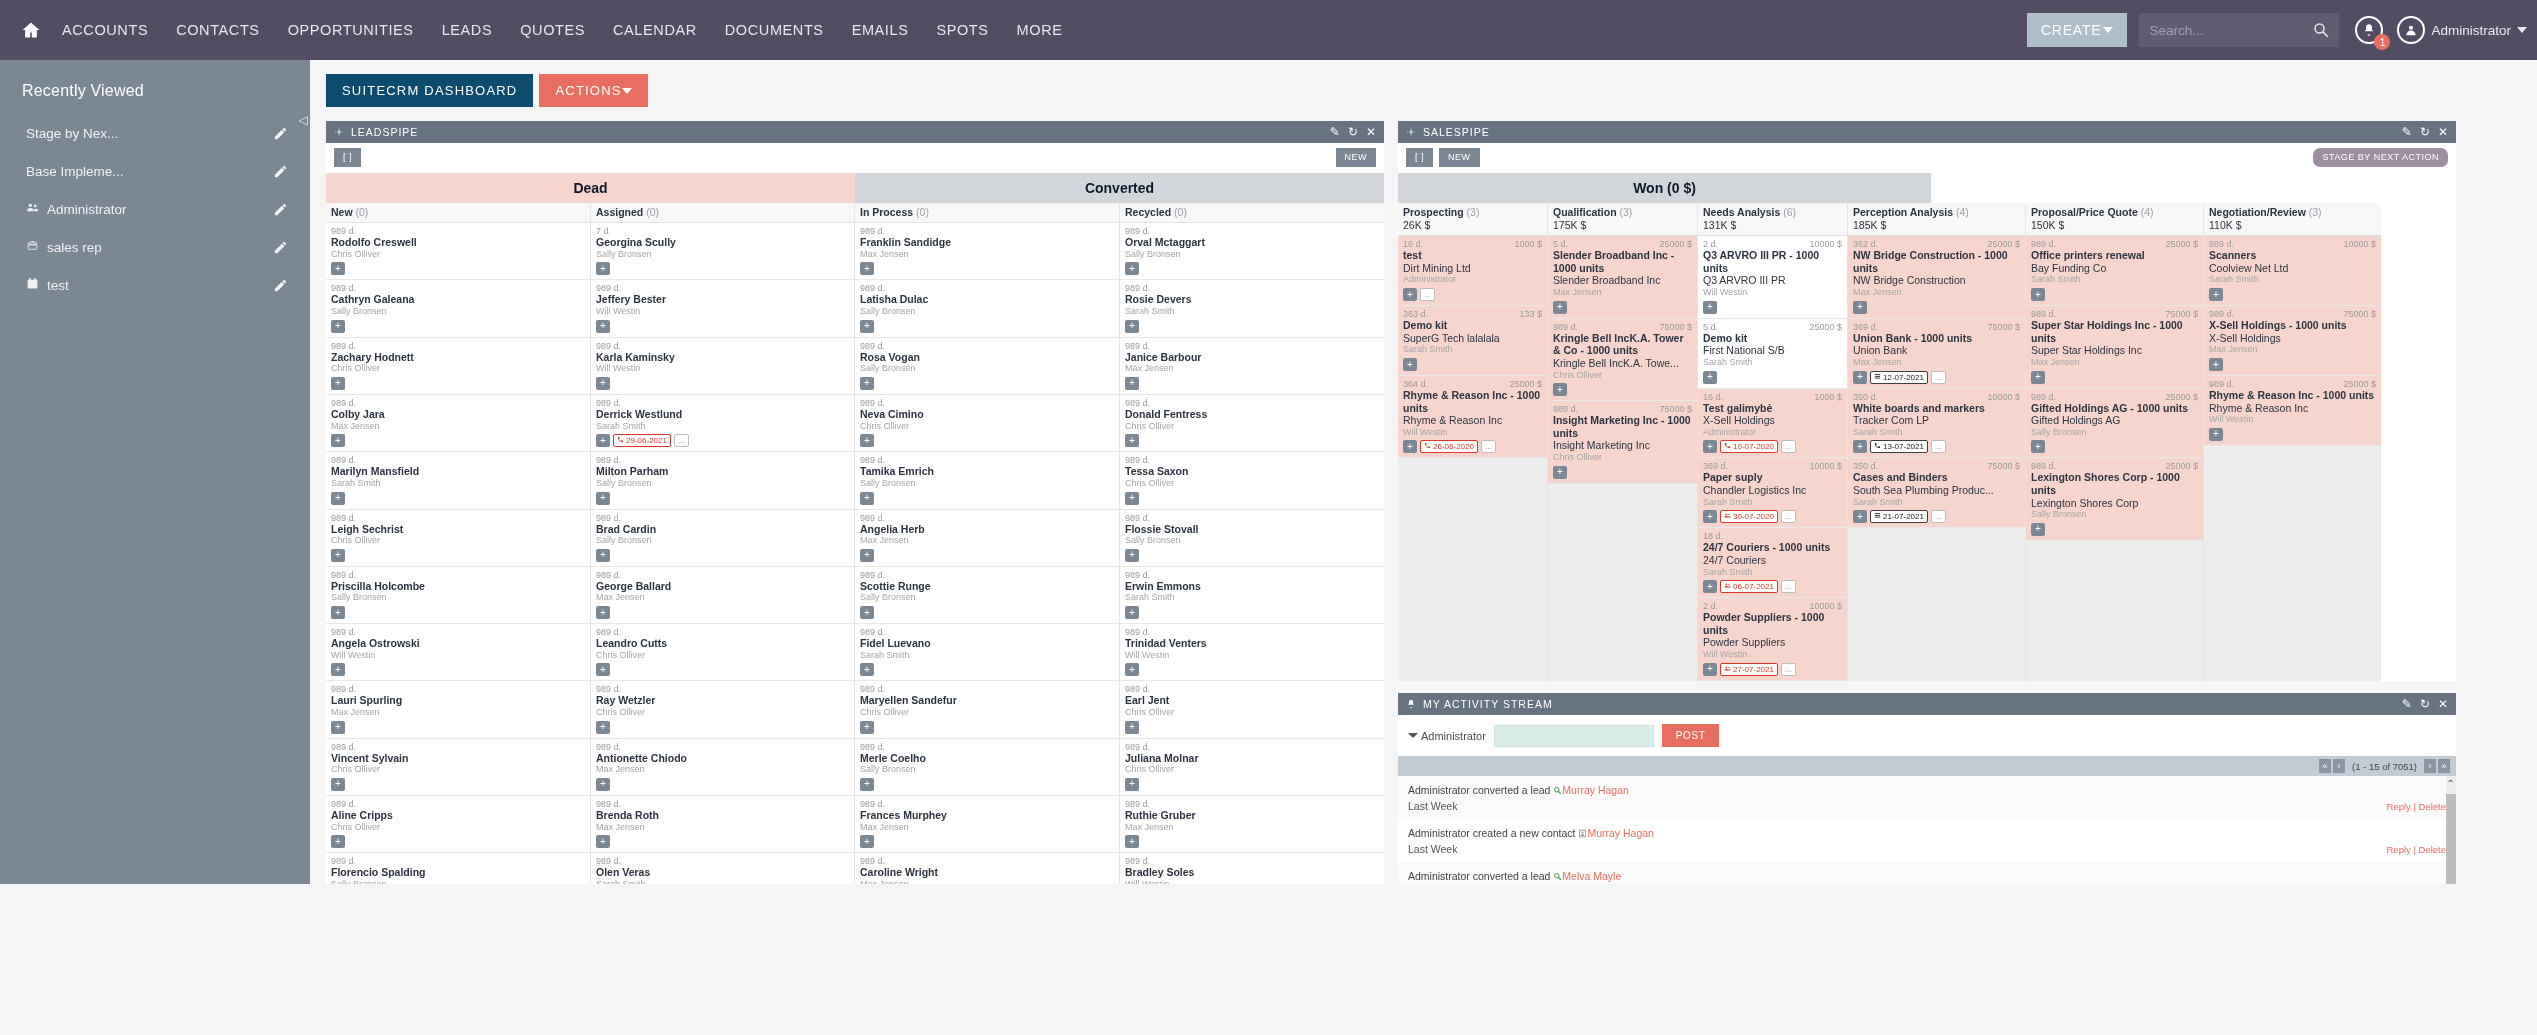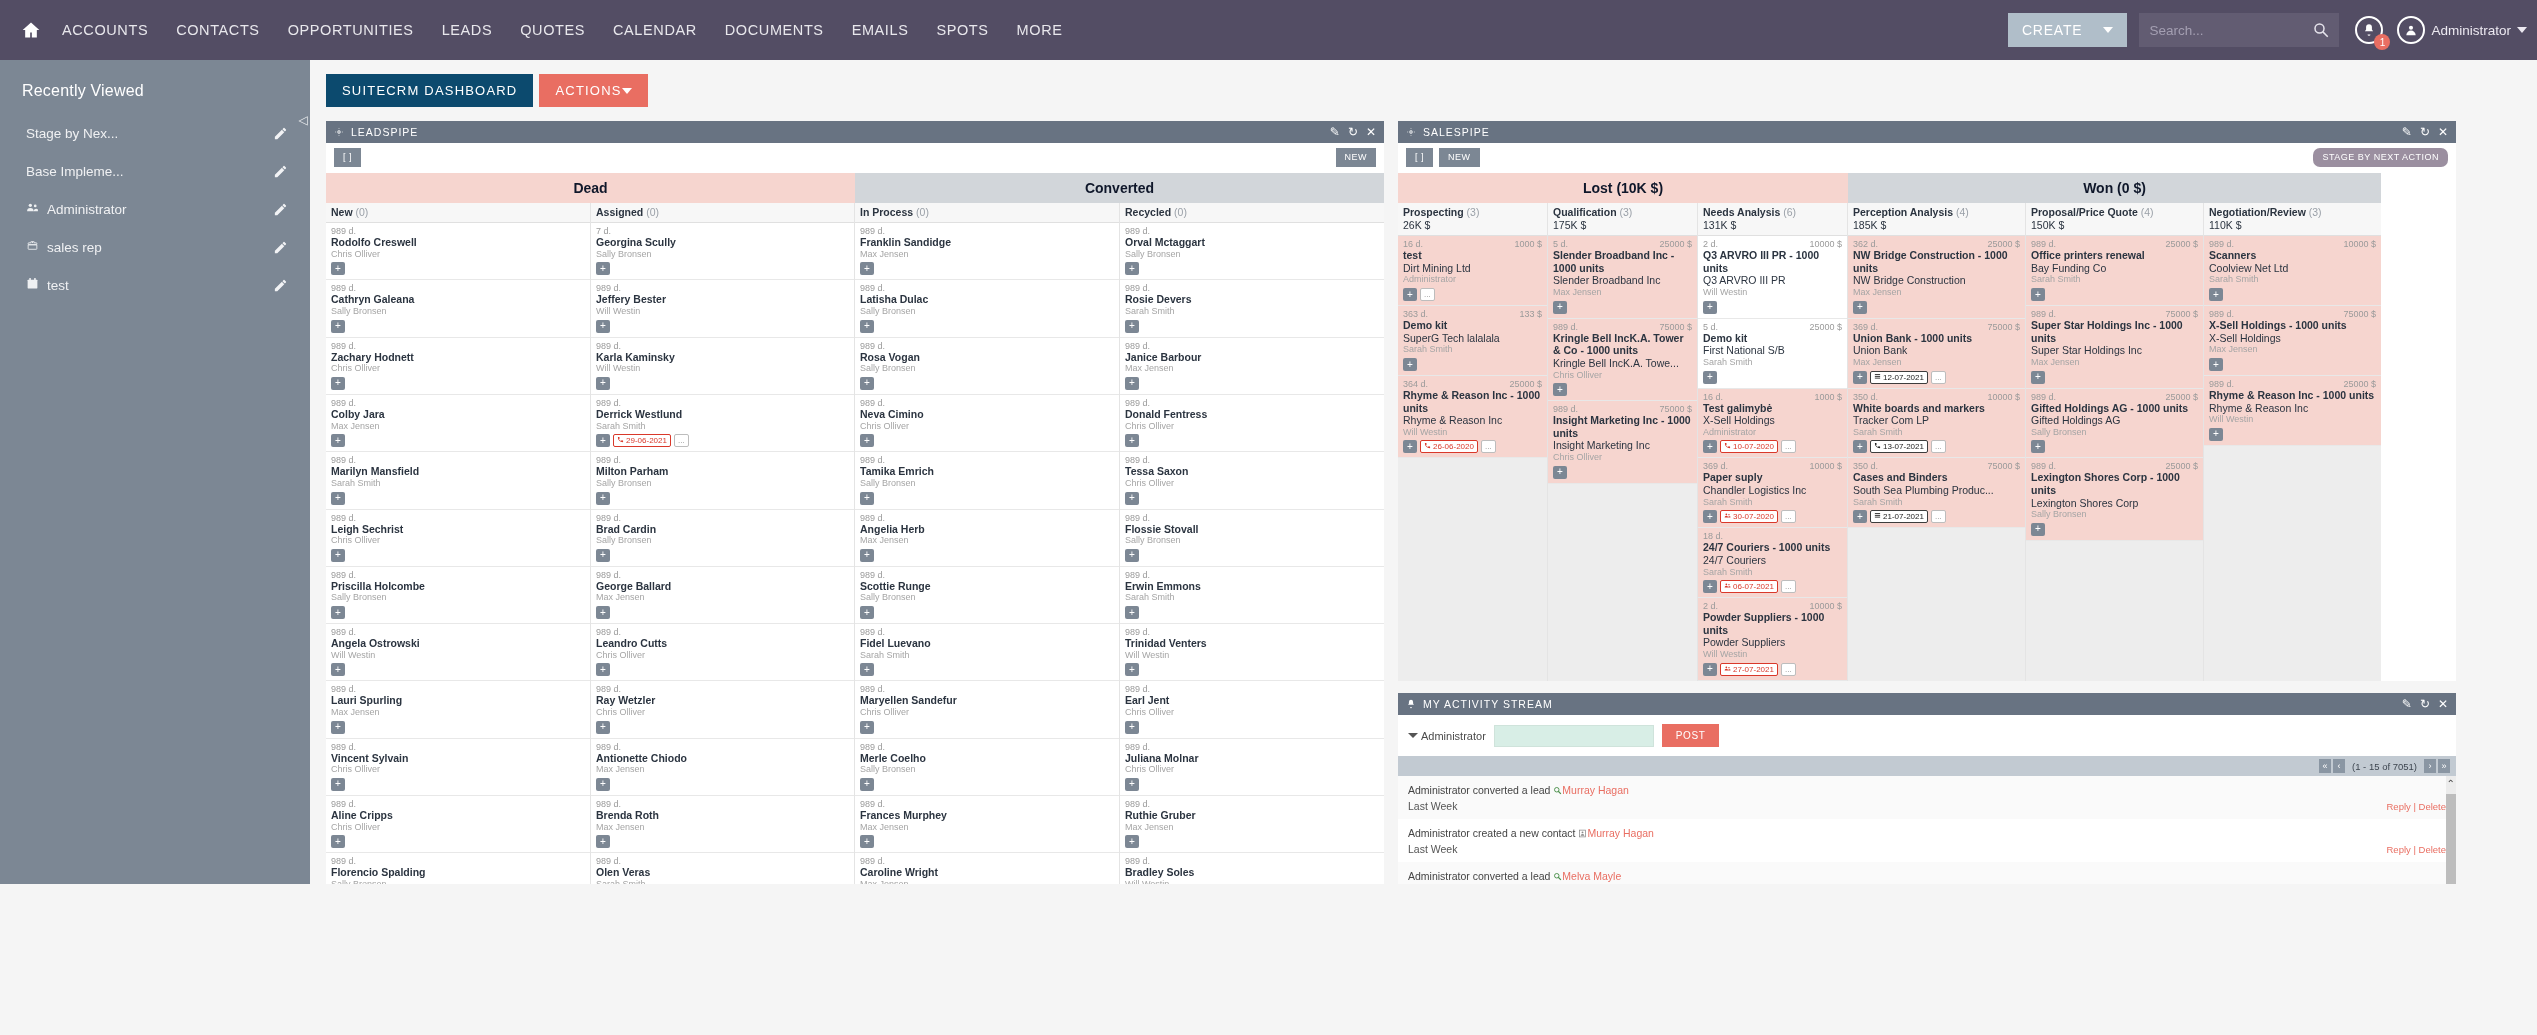--- a/index.html
+++ b/index.html
@@ -24,21 +24,21 @@
   .nav-link {
     color: #e8e7ec; font-size: 14.5px; letter-spacing: .6px;
     padding: 13px 14px; line-height: 60px; cursor: pointer; white-space: nowrap; text-align: right;
   }
   .topnav-right {
     position: absolute; right: 10px; top: 0; height: 60px;
     display: flex; align-items: center; gap: 0px;
   }
   .create-btn {
     background: #b0bec9; color: #fff; font-size: 14px; letter-spacing: .8px;
-    padding: 9px 14px; display: flex; align-items: center; gap: 21px; cursor: pointer;
+    padding: 9px 14px; display: flex; align-items: center; gap: 2px; cursor: pointer;
   }
   .caret-down {
     width: 0; height: 0; border-left: 5px solid transparent;
     border-right: 5px solid transparent; border-top: 6px solid currentColor;
     display: inline-block;
   }
   .search-wrap {
     background: #625c72; margin-left: 12px; height: 34px; width: 200px;
     display: flex; align-items: center; padding: 0 10px; position: relative;
   }
@@ -930,21 +930,20 @@
               <span>↻</span>
               <span>✕</span>
             </span>
           </div>
           <div class="panel-toolbar">
             <div class="tb-btn">[ ]</div>
             <div class="tb-btn">NEW</div>
             <div class="tb-btn purple wide">STAGE BY NEXT ACTION</div>
           </div>
           <div class="pipe-groups" id="sp-groups">
-              <div class="pipe-group pg-lost" style="width: 450px;">Lost (10K $)</div>
               <div class="pipe-group pg-won" style="width: 533px;">Won (0 $)</div>
             </div>
           <div class="pipe-cols" id="sp-cols">
               <div class="pipe-col" style="width: 150px;">
                 <div class="col-head"><b>Prospecting</b> <span class="cnt">(3)</span><span class="amt">26K $</span></div>
                 <div class="card pink">
                   <div class="card-meta">
                     <span>16 d.</span>
                     <span>1000 $</span>
                   </div>

